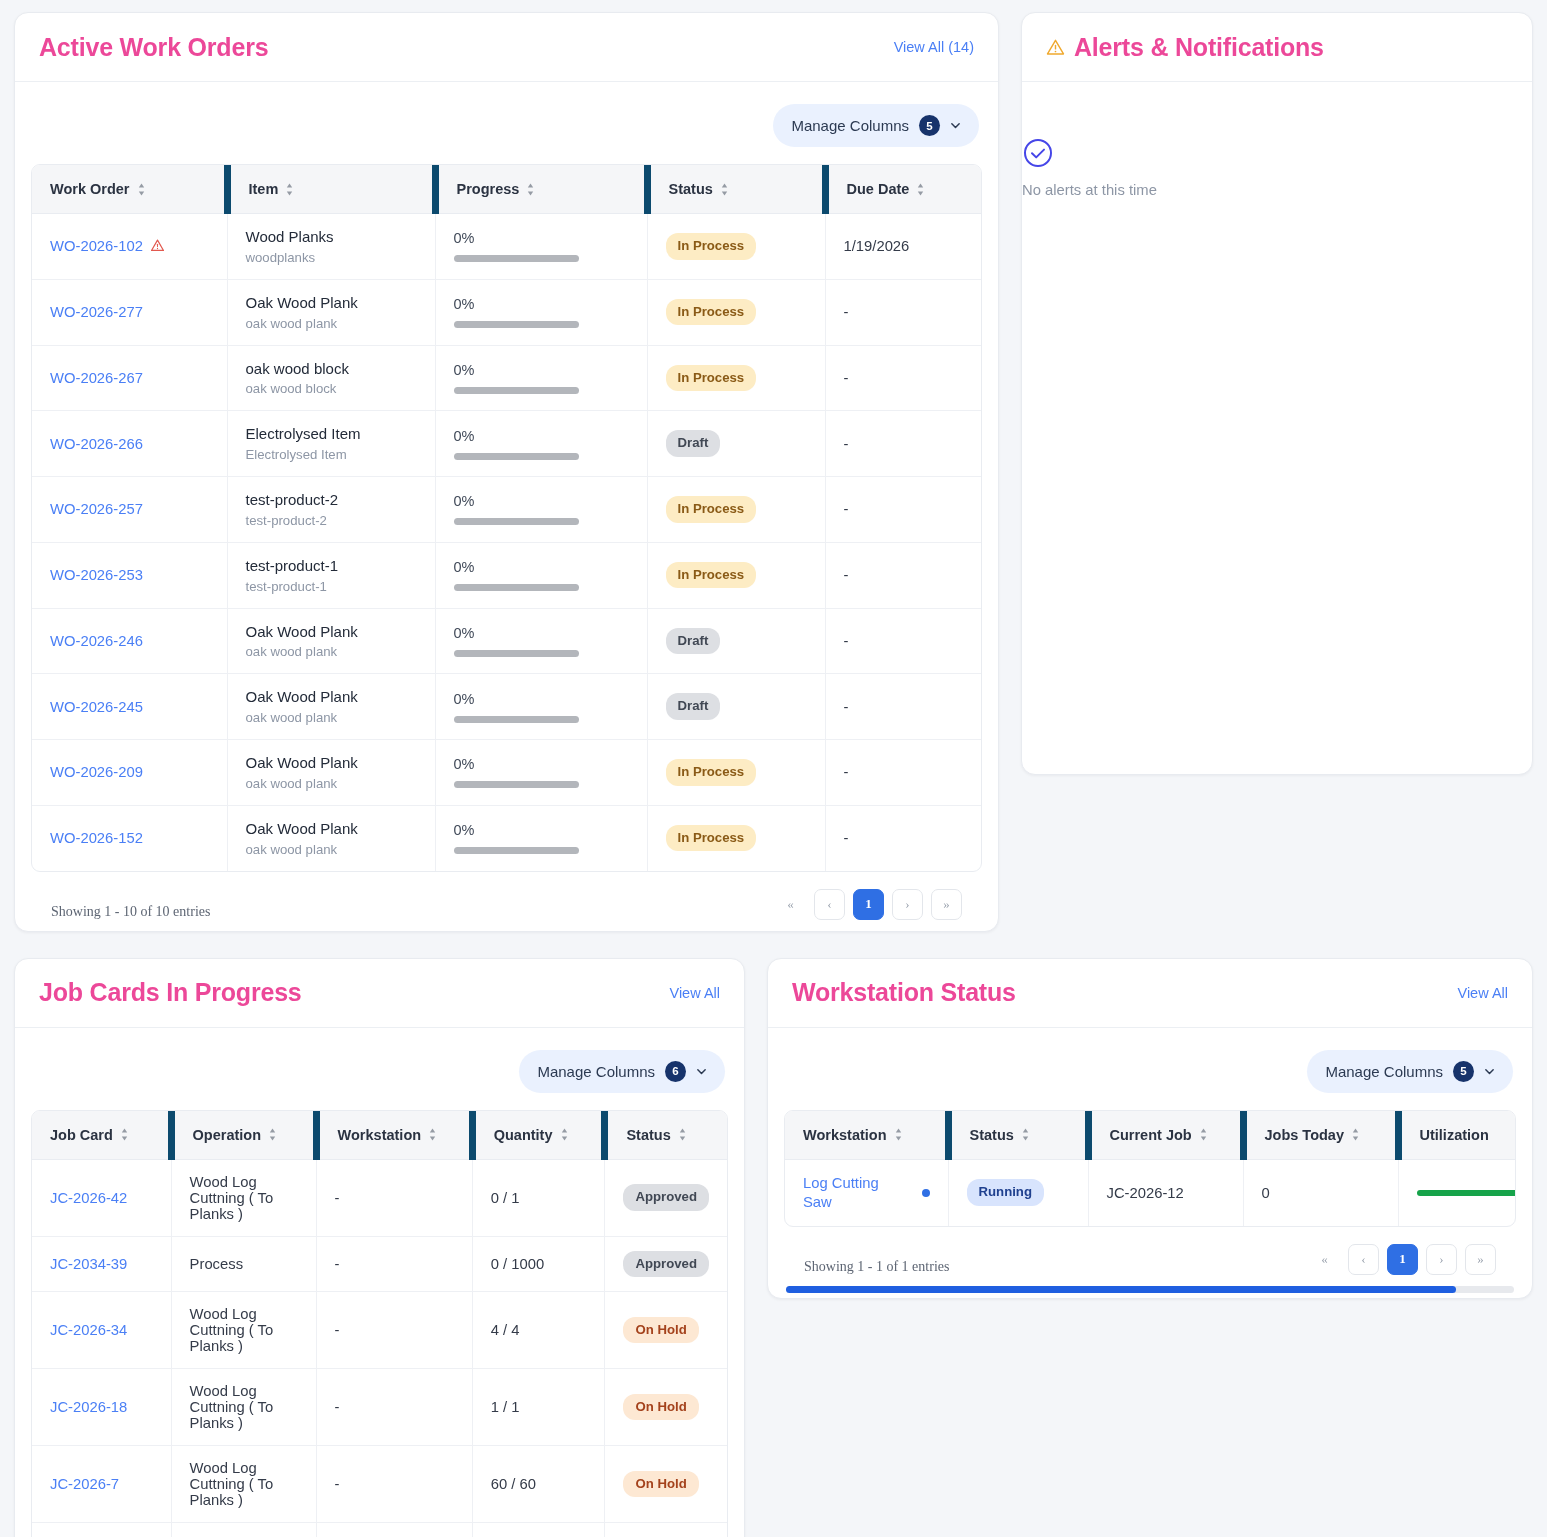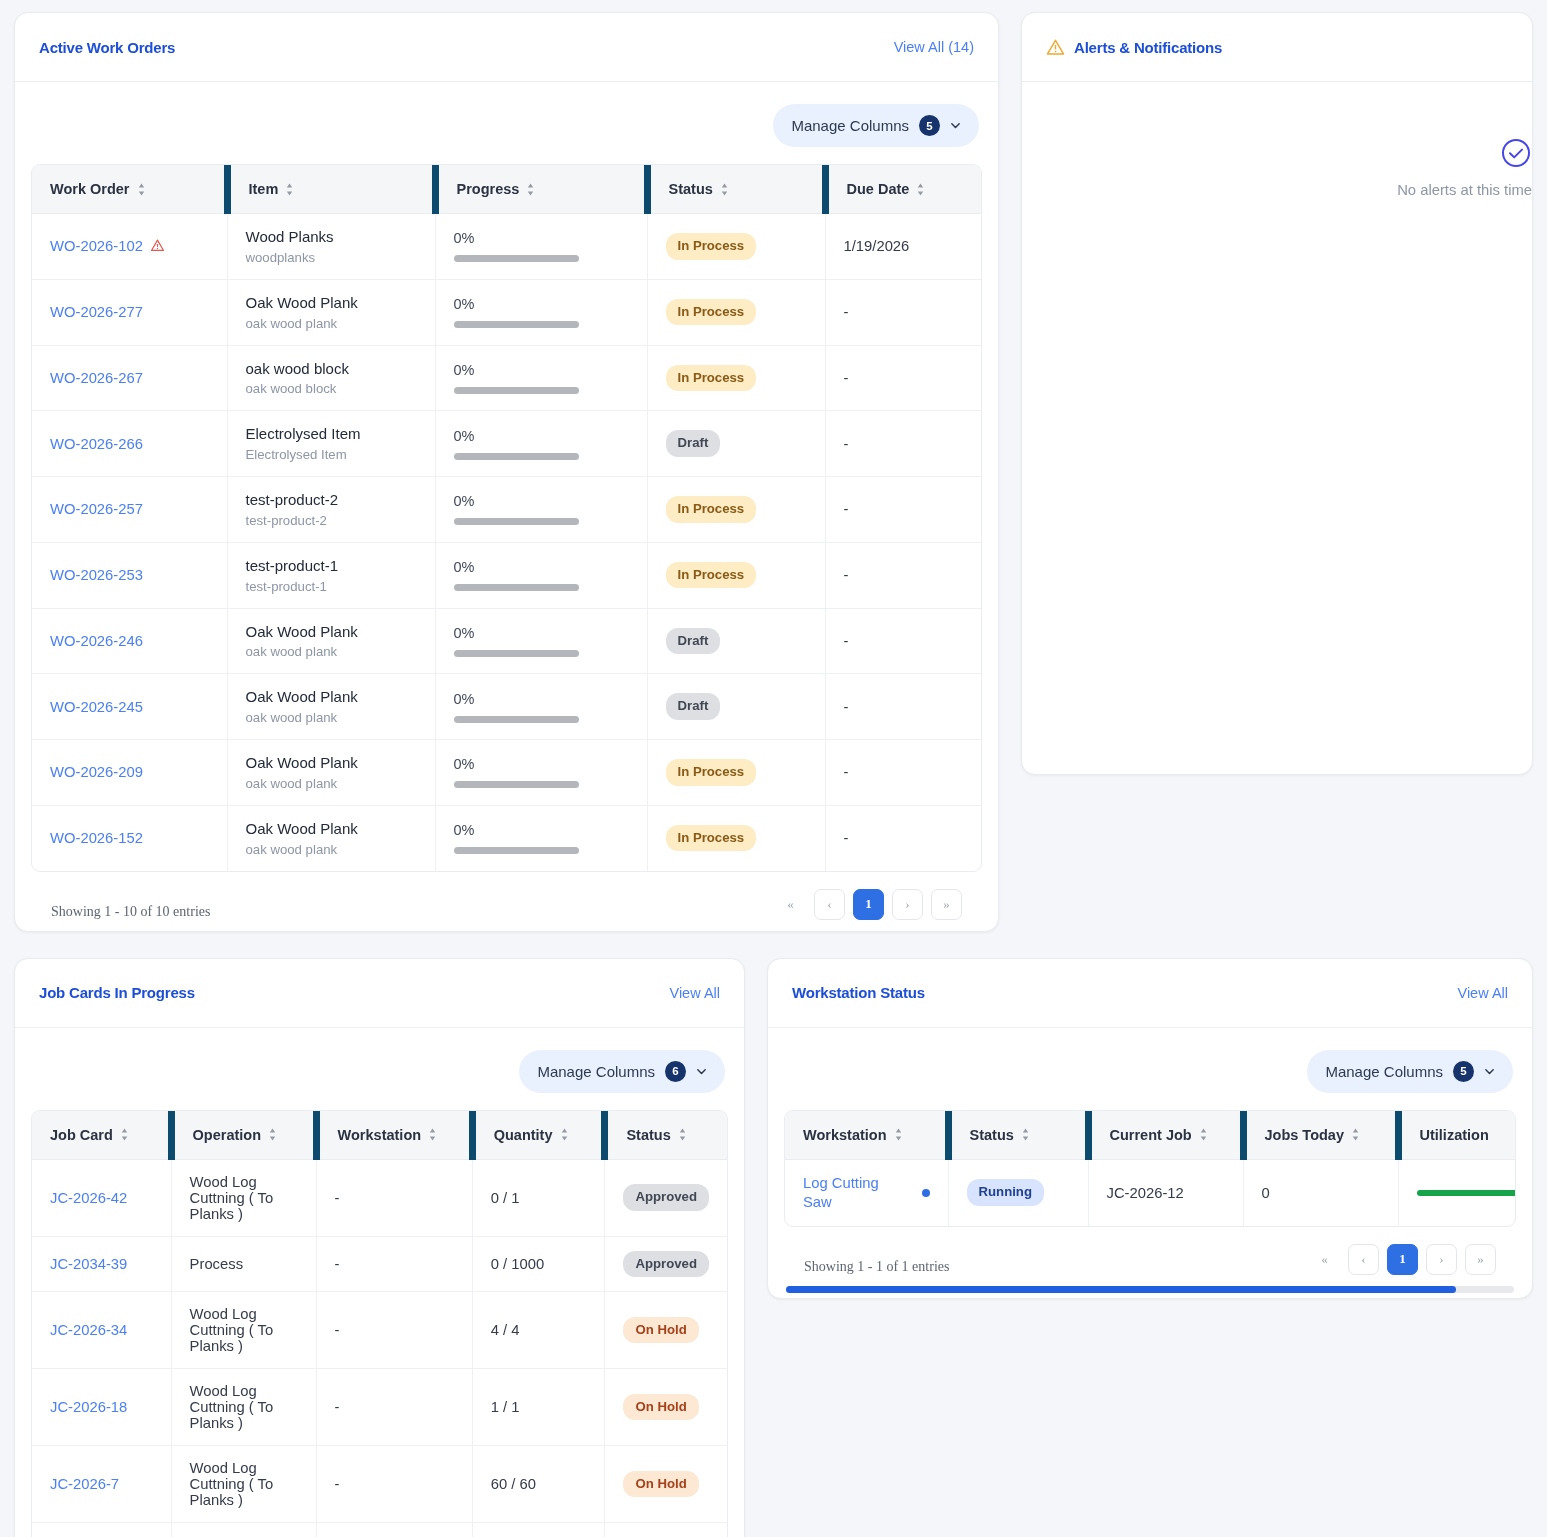--- a/index.html
+++ b/index.html
@@ -23,24 +23,24 @@
   }
   .card-head {
     height: 69px;
     padding: 0 24px;
     display: flex;
     align-items: center;
     justify-content: space-between;
     border-bottom: 1px solid #eceff3;
   }
   .card-title {
-    font-size: 15px;
+    font-size: 25px;
     font-weight: 700;
     letter-spacing: -.2px;
-    color: #1d4ed8;
+    color: #ec4899;
     display: flex;
     align-items: center;
     gap: 9px;
   }
   .view-all {
     font-size: 14.5px;
     color: #4a7ff5;
     cursor: pointer;
     white-space: nowrap;
   }
@@ -142,21 +142,21 @@
   .hscroll { height: 7px; background: #e7e9ed; border-radius: 4px; margin: 0 2px 5px 2px; position: relative; }
   .hscroll > i { position: absolute; left: 0; top: 0; bottom: 0; background: #1f5fe0; border-radius: 4px; display: block; }
 
   
   .row1 { display: flex; gap: 22px; align-items: flex-start; margin-top: 12px; }
   .c-wo { width: 985px; flex: none; }
   .c-alerts { flex: 1; min-height: 763px; display: flex; flex-direction: column; }
   .alerts-body {
     flex: 1;
     display: flex; flex-direction: column;
-    align-items: flex-end; justify-content: flex-start;
+    align-items: flex-start; justify-content: flex-start;
     padding-top: 55px;
   }
   .alerts-txt { font-size: 14.8px; color: #8d96a5; margin-top: 13px; }
 
   .row2 { display: flex; gap: 22px; align-items: flex-start; margin-top: 26px; }
   .c-jc { width: 731px; flex: none; }
   .c-ws { flex: 1; }
 
   .ws-clip { overflow: hidden; }
   .dot { width: 8px; height: 8px; border-radius: 50%; background: #2f6fe4; display: inline-block; }

